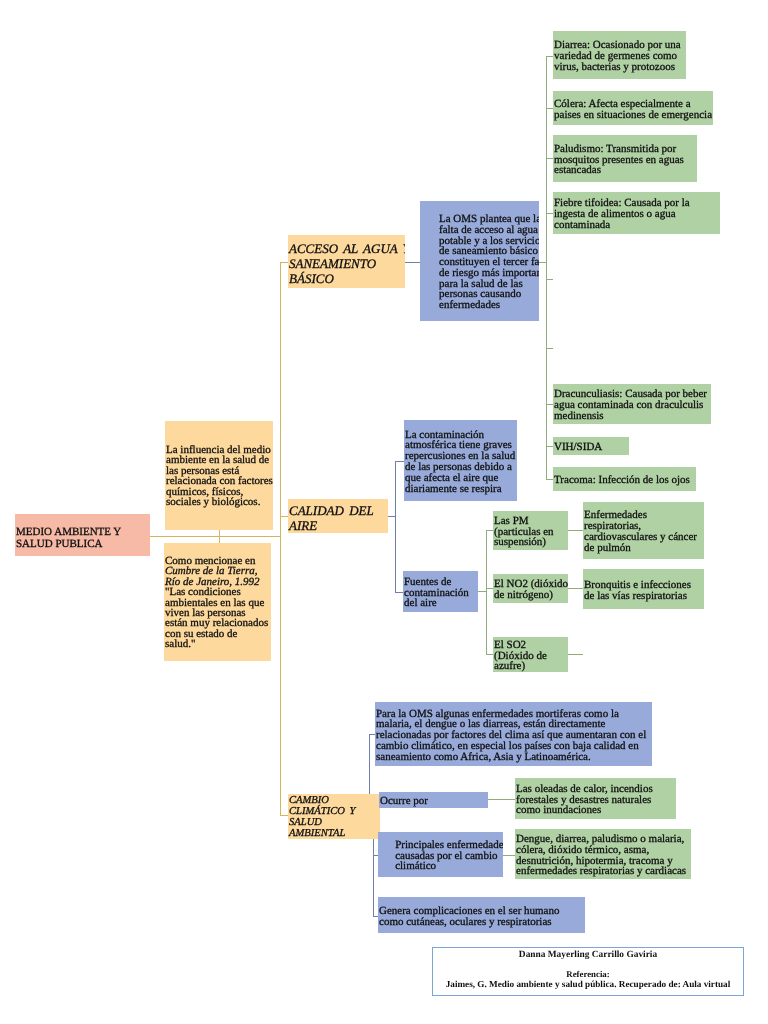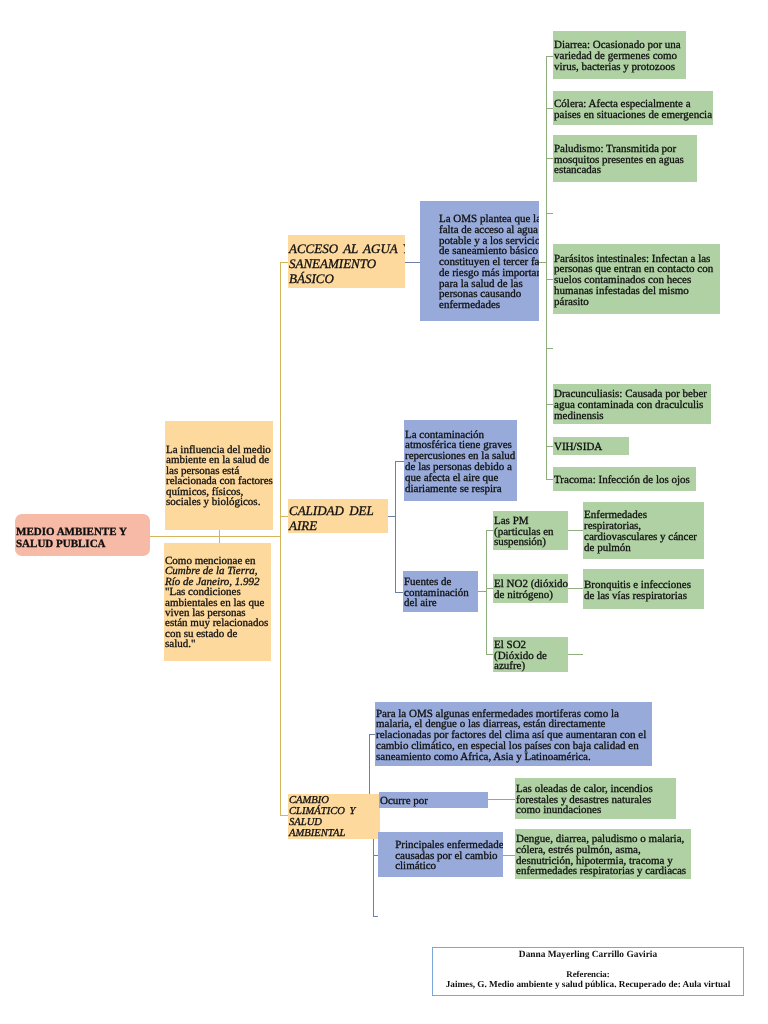--- a/index.html
+++ b/index.html
@@ -5,21 +5,21 @@
 <style>
   html,body{margin:0;padding:0;background:#fff;}
   body{width:768px;height:1024px;overflow:hidden;
        font-family:"Liberation Serif","DejaVu Serif",serif;
        -webkit-font-smoothing:antialiased;text-rendering:geometricPrecision;}
   #canvas{position:relative;width:768px;height:1024px;background:#fff;}
   .node{position:absolute;box-sizing:border-box;display:flex;align-items:center;
         justify-content:center;color:#0d0d0d;overflow:hidden;
         -webkit-text-stroke:0.3px #111;}
   .node > span{display:block;width:100%;box-sizing:border-box;padding:3px 1px 0;}
-  .root{background:#f7baa6;font-weight:bold;font-size:11px;line-height:12px;padding-top:3px;border-radius:7px;}
+  .root{background:#f7baa6;font-weight:normal;font-size:11px;line-height:12px;padding-top:3px;}
   .note{background:#fdd99e;font-weight:normal;font-size:11px;line-height:10.4px;}
   .note > span{padding-top:1.5px;}
   .branch{background:#fdd99e;font-style:italic;font-weight:normal;font-size:13px;line-height:15px;word-spacing:2px;}
   .blue{background:#97aad9;font-weight:normal;font-size:11px;line-height:10.8px;}
   .green{background:#b0d1a4;font-weight:normal;font-size:11px;line-height:10.8px;}
   .ln{position:absolute;}
   .lny{background:#d4b45c;}
   .lnb{background:#6e80a8;}
   .lng{background:#8fad7e;}
   .footer{position:absolute;box-sizing:border-box;border:1px solid #7ba7d7;
@@ -121,26 +121,24 @@
     </div>
   <div class="node green" style="left:553px;top:91px;width:160px;height:34px;">
       <span style="white-space: pre;">Cólera: Afecta especialmente a
 paises en situaciones de emergencia</span>
     </div>
   <div class="node green" style="left:553px;top:135px;width:144px;height:47px;">
       <span style="white-space: pre;">Paludismo: Transmitida por
 mosquitos presentes en aguas
 estancadas</span>
     </div>
-  <div class="node green" style="left:553px;top:244px;width:167px;height:70px;">
-      <span style="white-space: pre;">Parásitos intestinales: Infectan a las
-personas que entran en contacto con
-suelos contaminados con heces
-humanas infestadas del mismo
-párasito</span>
+  <div class="node green" style="left:553px;top:192px;width:167px;height:42px;">
+      <span style="white-space: pre;">Fiebre tifoidea: Causada por la
+ingesta de alimentos o agua
+contaminada</span>
     </div>
   <div class="node green" style="left:553px;top:384px;width:158px;height:40px;">
       <span style="white-space: pre;">Dracunculiasis: Causada por beber
 agua contaminada con draculculis
 medinensis</span>
     </div>
   <div class="node green" style="left:553px;top:437px;width:76px;height:18px;">
       <span style="white-space: pre;">VIH/SIDA</span>
     </div>
   <div class="node green" style="left:553px;top:467px;width:143px;height:24px;">
@@ -198,23 +196,27 @@
 forestales y desastres naturales
 como inundaciones</span>
     </div>
   <div class="node blue" style="left:378px;top:832px;width:125px;height:45px;">
       <span style="white-space: pre; margin-left: 22px;">Principales enfermedades
 causadas por el cambio
 climático</span>
     </div>
   <div class="node green" style="left:515px;top:829px;width:176px;height:50px;">
       <span style="white-space: pre;">Dengue, diarrea, paludismo o malaria,
-cólera, estrés pulmón, asma,
+cólera, dióxido térmico, asma,
 desnutrición, hipotermia, tracoma y
 enfermedades respiratorias y cardiacas</span>
+    </div>
+  <div class="node blue" style="left:378px;top:897px;width:207px;height:36px;">
+      <span style="white-space: pre;">Genera complicaciones en el ser humano
+como cutáneas, oculares y respiratorias</span>
     </div>
   <div class="footer" style="left:432px;top:947px;width:312px;height:49px;">
     <div class="name">Danna Mayerling Carrillo Gaviria</div>
     <div class="gap"></div>
     <div class="ref">Referencia:</div>
     <div class="cite">Jaimes, G. Medio ambiente y salud pública. Recuperado de: Aula virtual</div>
   </div>
 </div>
 
 </body></html>

